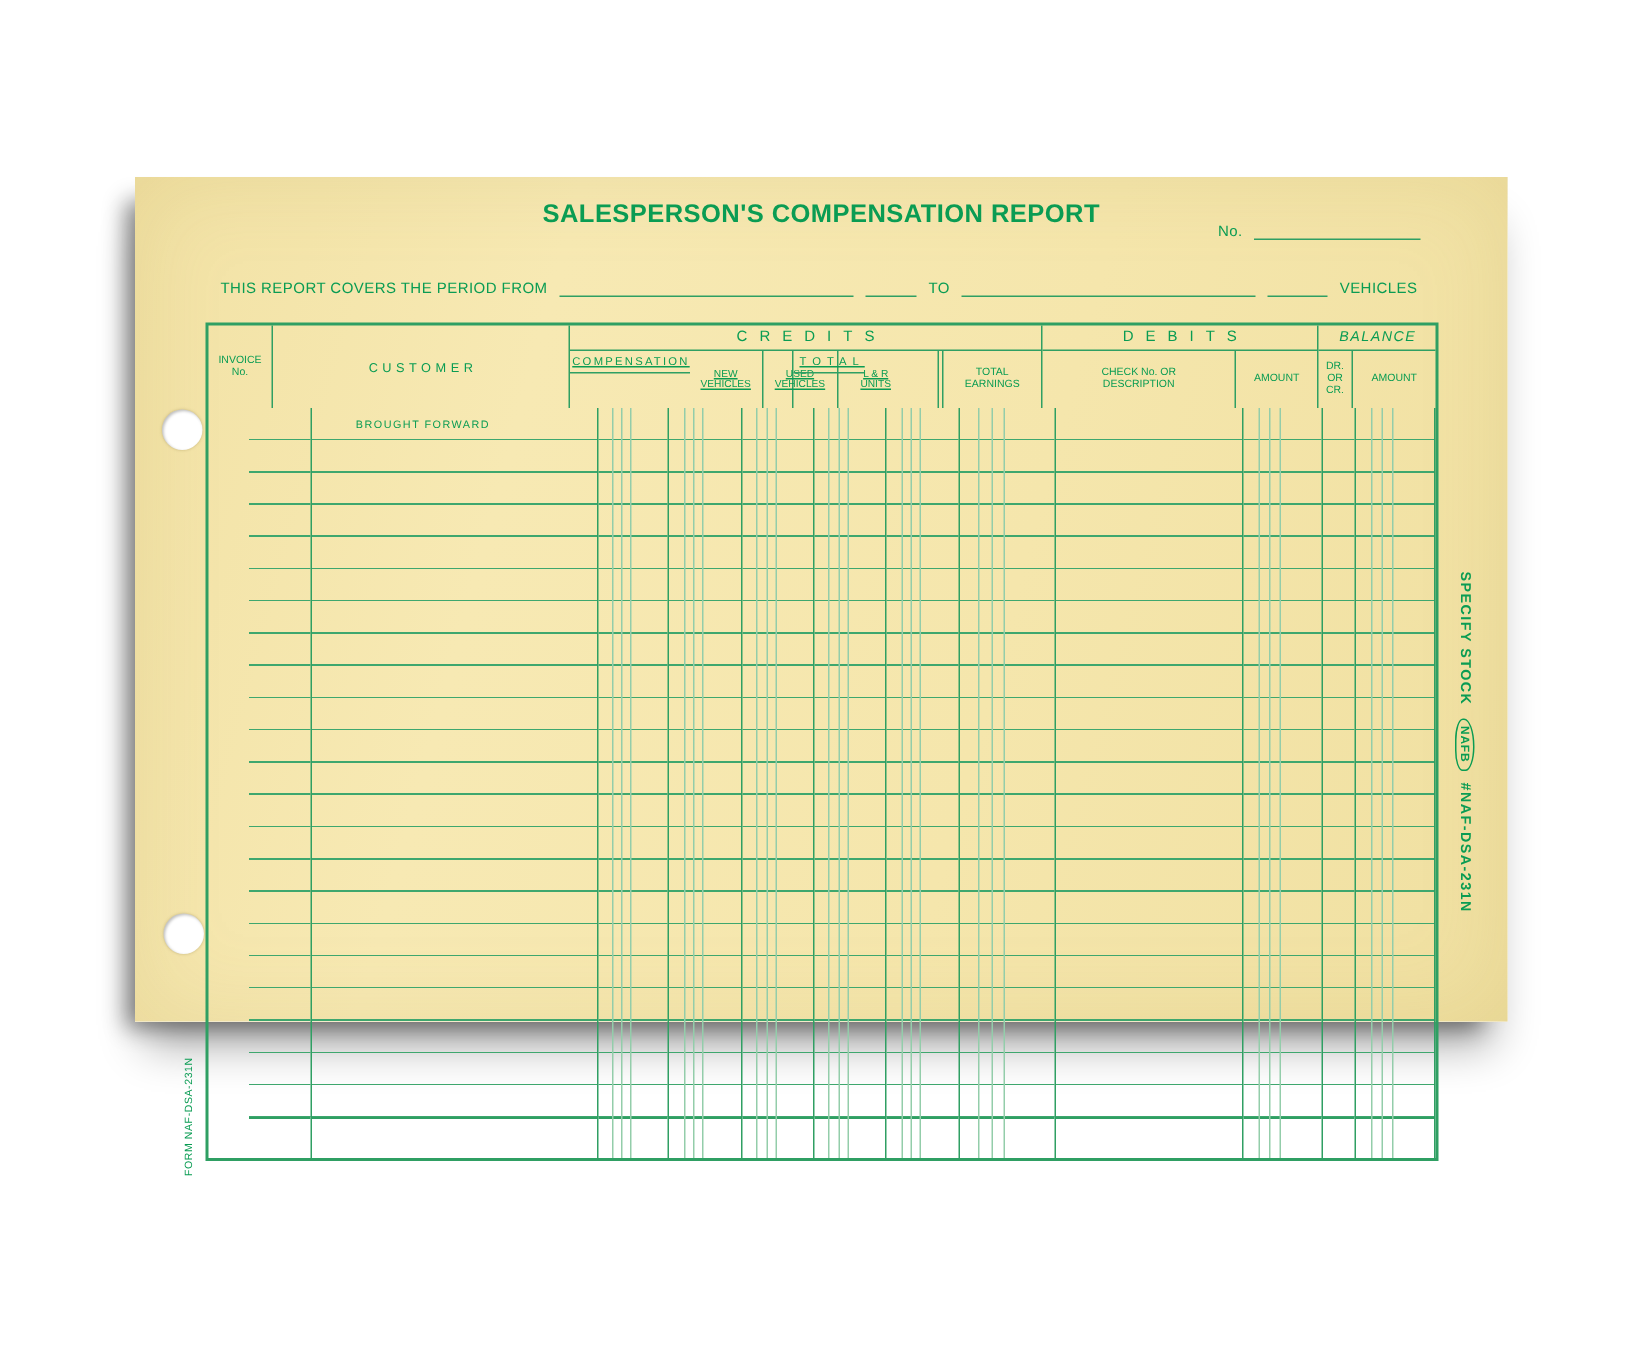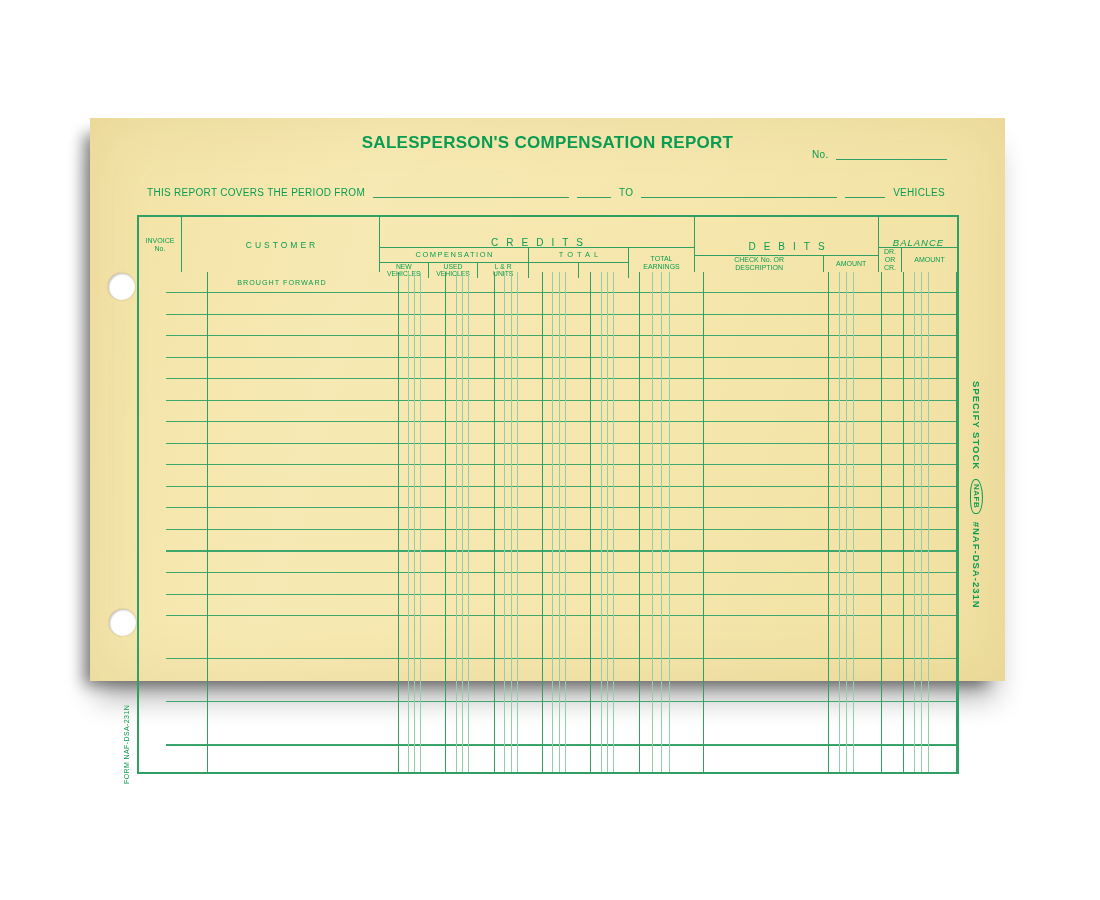--- a/index.html
+++ b/index.html
@@ -52,24 +52,24 @@
   }
   .thead{display:flex; height:55px; font-size:7px; line-height:8px; text-align:center;}
   .hc{border-right:1.5px solid var(--line); display:flex; flex-direction:column;}
   .hc:last-child{border-right:none;}
   .cellc{display:flex; flex-direction:column; align-items:center; justify-content:center;}
   .w-inv{width:43px;} .w-cust{width:198px;}
   .w-new{width:49px;} .w-50{width:50px;} .w-tot{width:66px;}
   .w-chk{width:130px;} .w-amtd{width:54px;} .w-drcr{width:23px;} .w-amtb{width:55px;}
   .grp-credits{width:315px;} .grp-debits{width:184px;} .grp-balance{width:78px;}
   .band{height:17px; border-bottom:1.5px solid var(--line); display:flex; align-items:center; justify-content:center;
-        font-size:10px; letter-spacing:8px; text-indent:8px;margin-top:22px;}
+        font-size:10px; letter-spacing:8px; text-indent:8px;}
   .band.tight{letter-spacing:1px; text-indent:1px; font-size:9.5px;font-style:italic;}
   .subwrap{display:flex; flex:1;}
-  .subgrp{display:flex; flex-direction:column; border-right:1.5px solid var(--line);}
+  .subgrp{display:flex; flex-direction:row; border-right:1.5px solid var(--line);text-decoration:underline;}
   .subgrp:last-child, .subwrap > .hc:last-child{border-right:none;}
   .subband{height:15px; border-bottom:1.5px solid var(--line); display:flex; align-items:center; justify-content:center;
            font-size:7.5px; letter-spacing:1.5px; text-indent:1.5px;}
   .subband.spread{letter-spacing:4px; text-indent:4px;}
   .subcells{display:flex; flex:1;}
   .subcells .hc{font-size:6.8px; line-height:7.4px;}
   .label-cust{font-size:8.5px; letter-spacing:3px; text-indent:3px;}
 
   
   .tbody{display:flex; height:500px; position:relative;padding-left:27px;}

